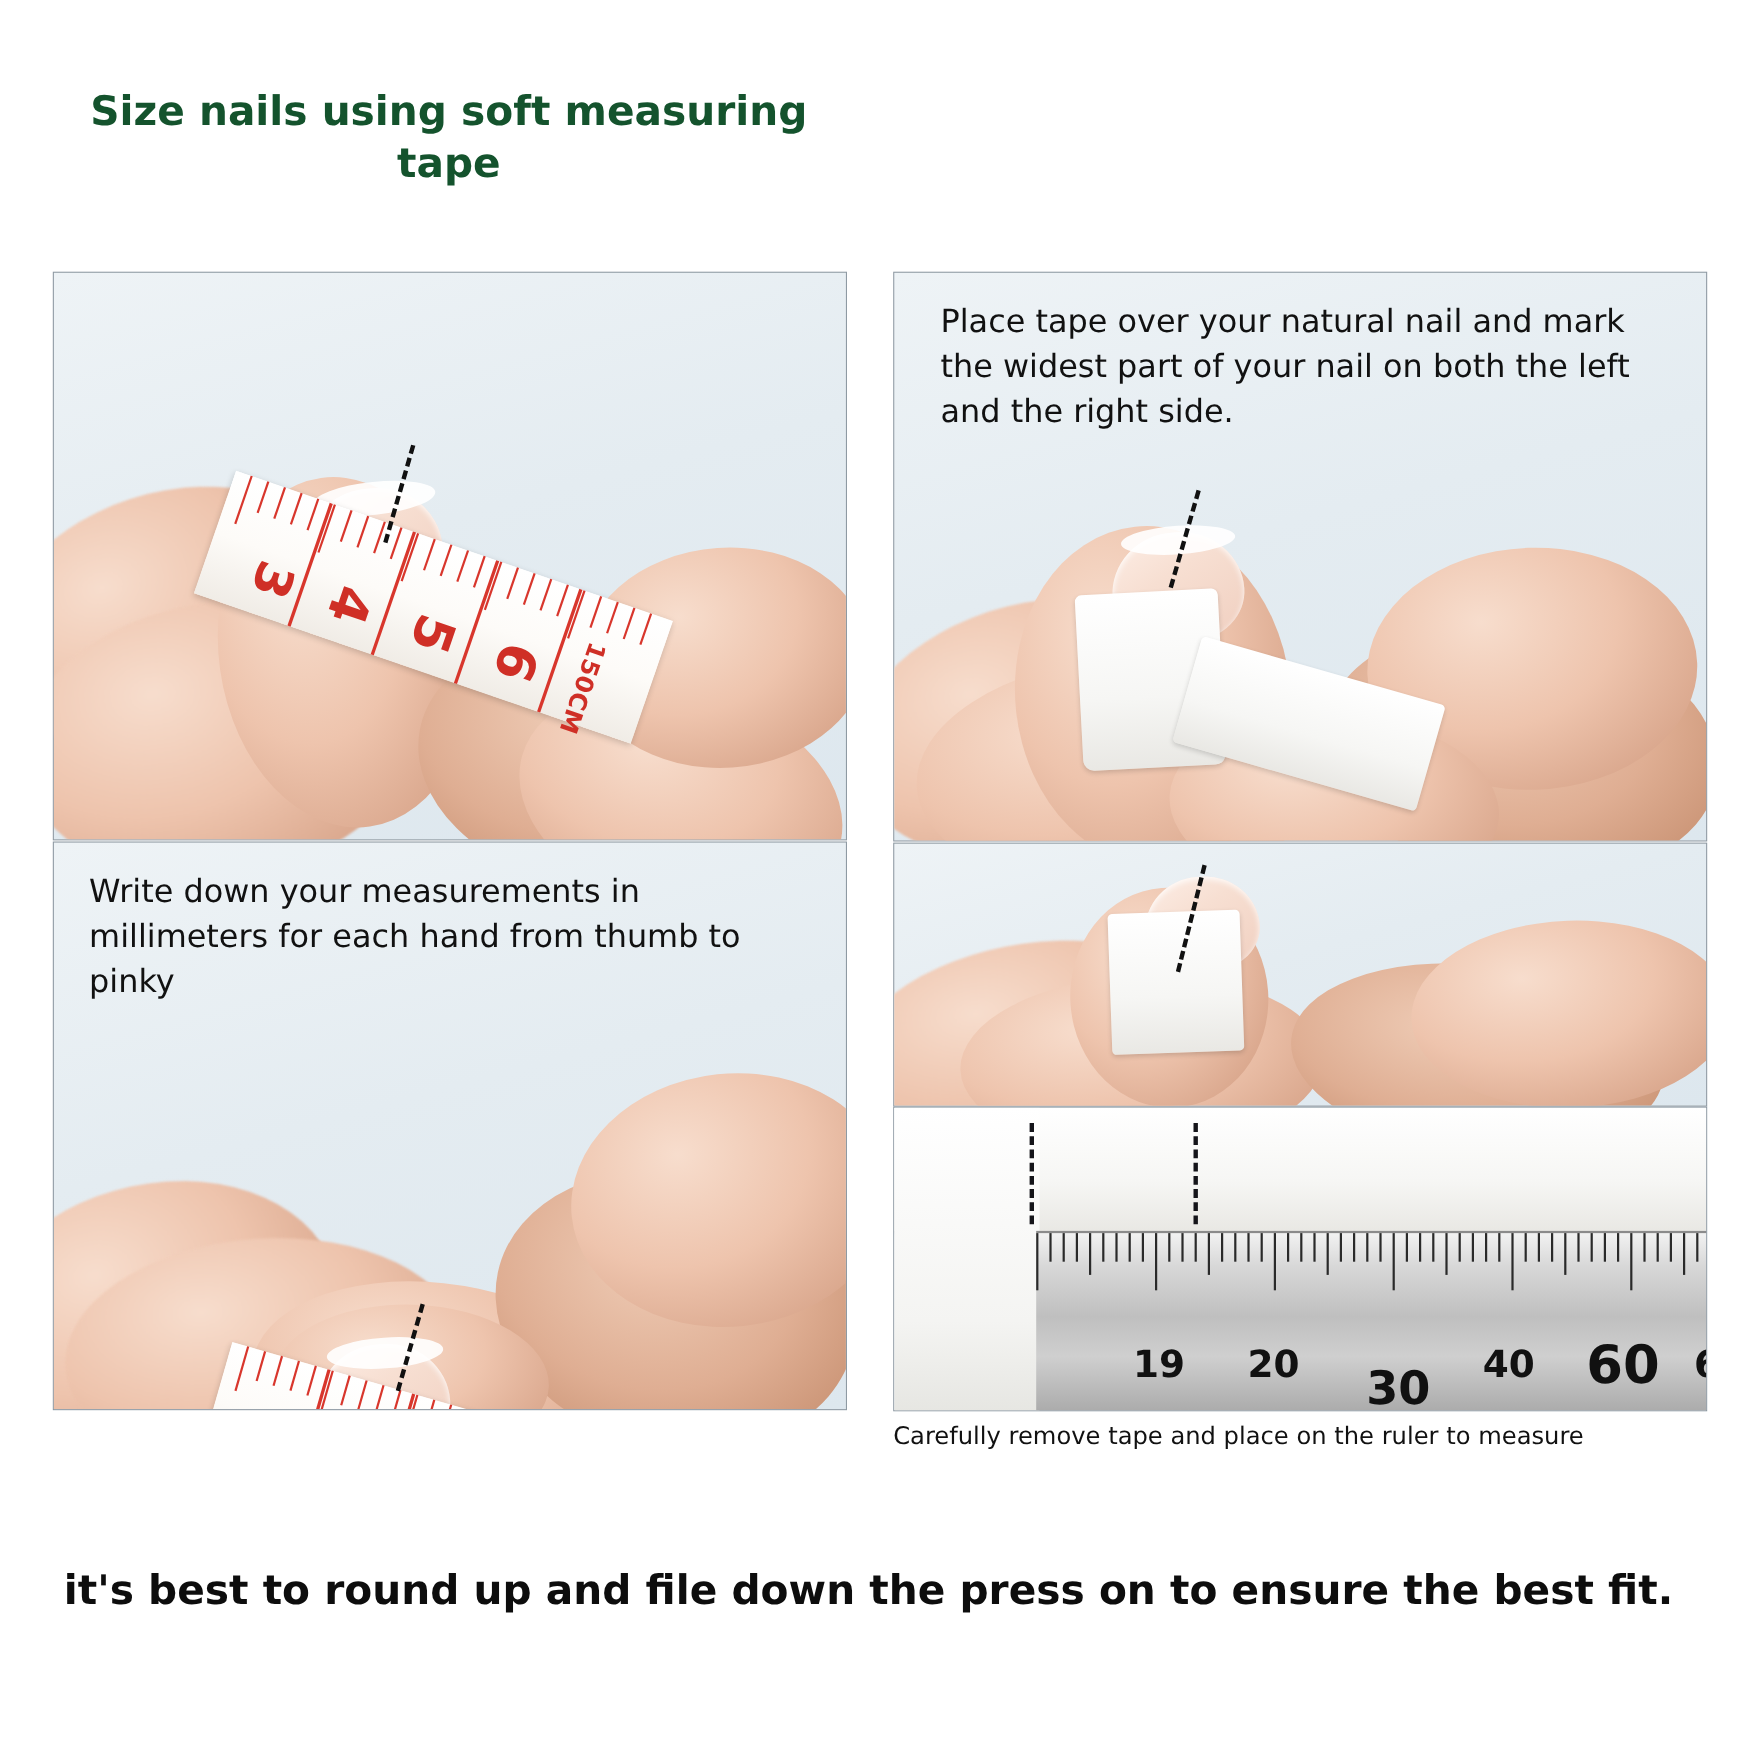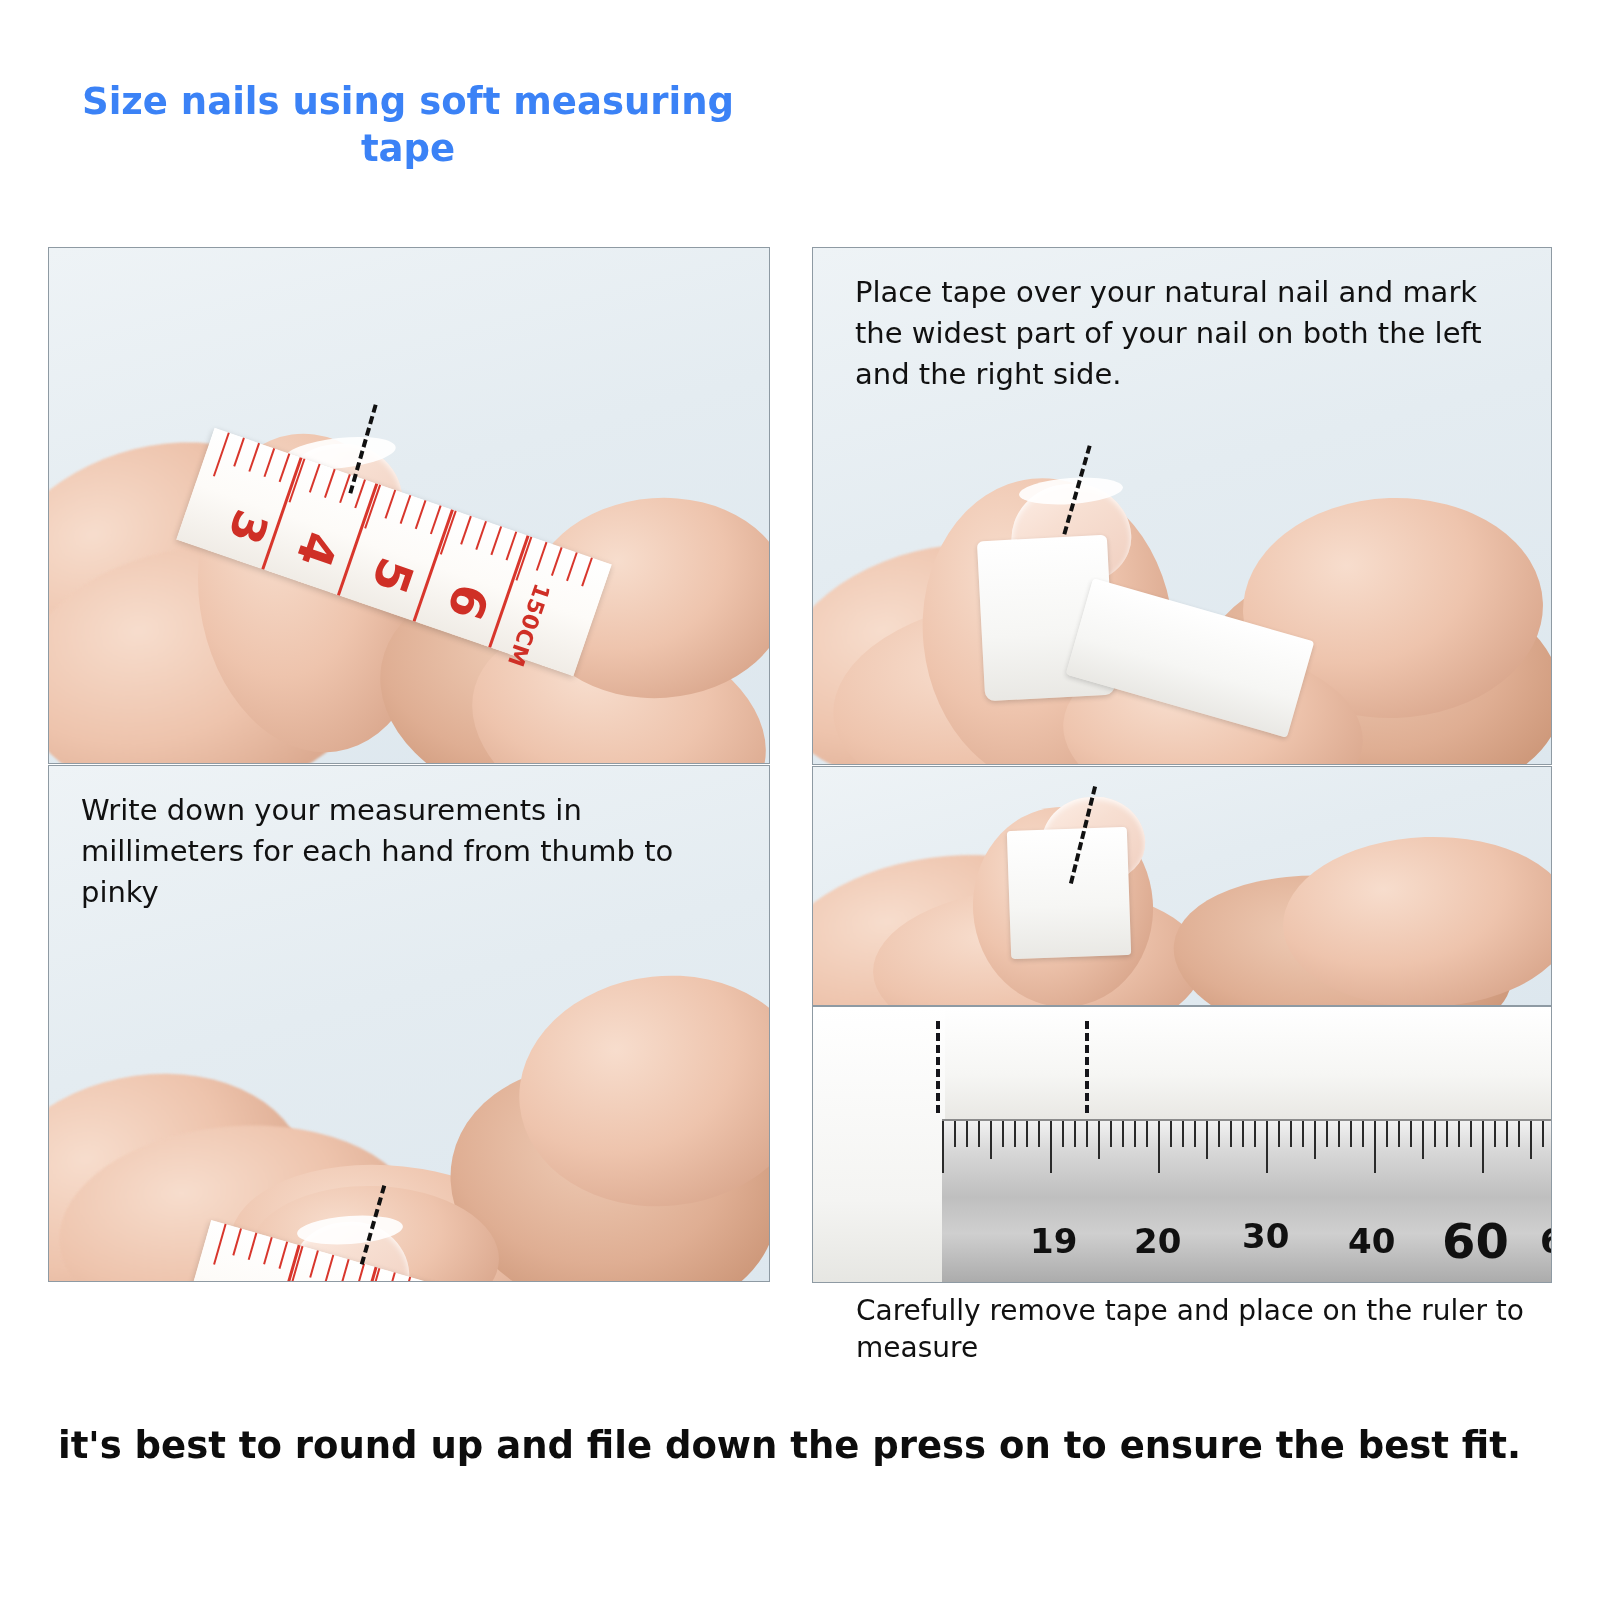--- a/index.html
+++ b/index.html
@@ -21,21 +21,21 @@
     height: 1600px;
   }
 
   
   .col-title {
     position: absolute;
     font-weight: 700;
     font-size: 37px;
     line-height: 1.28;
     text-align: center;
-    color: #3b82f6;
+    color: #14532d;
   }
   #title-left { left: 48px; top: 78px; width: 720px; }
   #title-right { left: 812px; top: 128px; width: 740px; }
 
   
   .panel {
     position: absolute;
     border: 1px solid #8e9aa3;
     box-sizing: border-box;
     overflow: hidden;
@@ -147,22 +147,22 @@
     font-weight: 700;
   }
   .ruler-white-left {
     position: absolute;
     left: 0; top: 0; width: 132px; height: 277px;
     background: linear-gradient(180deg, #ffffff 0%, #f4f4f2 70%, #e6e6e2 100%);
   }
 
   #cap-e {
     position: absolute;
-    left: 856px; top: 1292px; width: 742px;
-    font-size: 28px;
+    left: 812px; top: 1292px; width: 742px;
+    font-size: 22px;
     line-height: 1.33;
     color: #111;
   }
 
   
   #footer {
     position: absolute;
     left: 58px; top: 1418px; width: 1500px;
     font-size: 37px;
     font-weight: 700;
@@ -360,21 +360,21 @@
         <div class="ruler-tick" style="left:528px; height:26px;"></div>
         <div class="ruler-tick" style="left:540px; height:52px;"></div>
         <div class="ruler-tick" style="left:552px; height:26px;"></div>
         <div class="ruler-tick" style="left:564px; height:26px;"></div>
         <div class="ruler-tick" style="left:576px; height:26px;"></div>
         <div class="ruler-tick" style="left:588px; height:38px;"></div>
         <div class="ruler-tick" style="left:600px; height:26px;"></div>
 
         <div class="ruler-num" style="left:88px;  top:100px; font-size:34px;">19</div>
         <div class="ruler-num" style="left:192px; top:100px; font-size:34px;">20</div>
-        <div class="ruler-num" style="left:300px; top:95px; font-size:34px;">30</div>
+        <div class="ruler-num" style="left:300px; top:116px; font-size:42px;">30</div>
         <div class="ruler-num" style="left:406px; top:100px; font-size:34px;">40</div>
         <div class="ruler-num" style="left:500px; top:92px; font-size:48px;">60</div>
         <div class="ruler-num" style="left:598px; top:100px; font-size:34px;">6</div>
       </div>
     </div>
   </div>
 
   <div id="cap-e">Carefully remove tape and place on the ruler to measure</div>
 
   <div id="footer">

